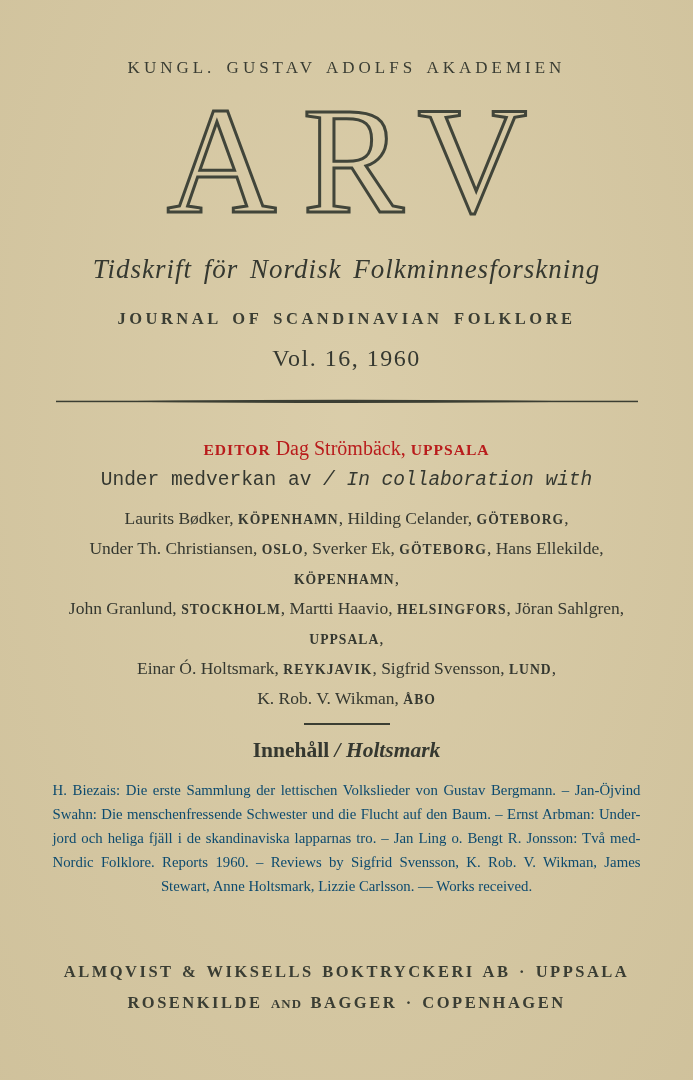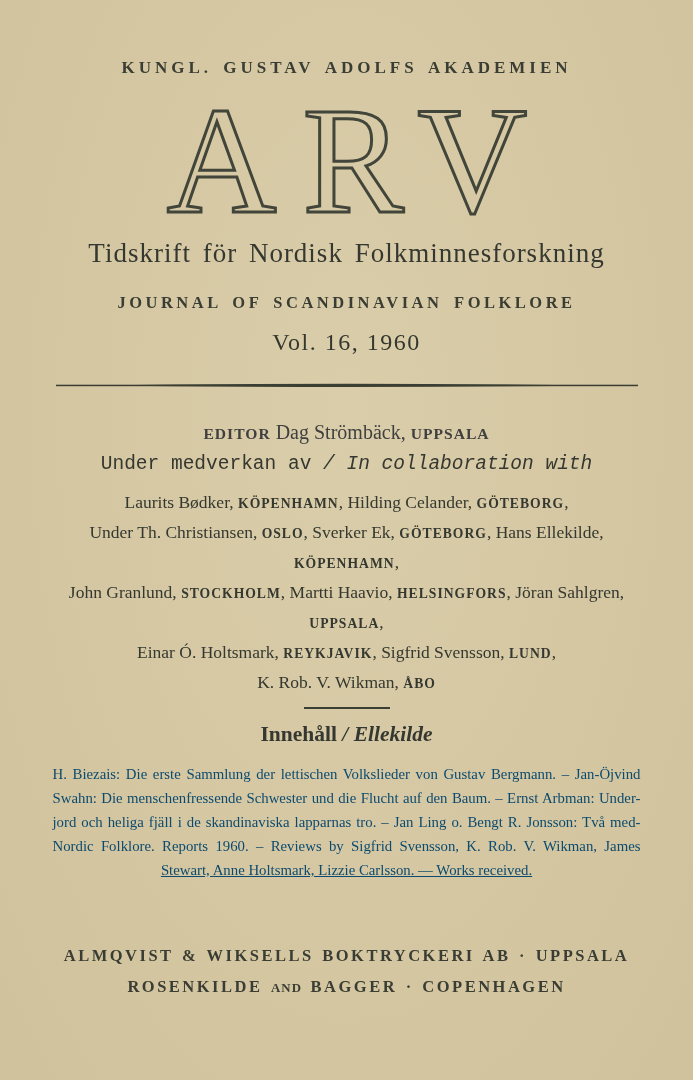--- a/index.html
+++ b/index.html
@@ -24,40 +24,41 @@
     align-items: center;
     box-sizing: border-box;
   }
   .center { text-align: center; }
 
   .academy {
     margin-top: 58px;
     font-size: 17px;
     letter-spacing: 4px;
     word-spacing: 3px;
-    font-weight: 700;
+    font-weight: 400;
     color: #3a3d33;
   }
 
   .logo-wrap {
     margin-top: 10px;
     width: 400px;
     height: 142px;
   }
   .logo-wrap svg { display: block; }
   .logo-text {
     font-family: "Liberation Serif", "DejaVu Serif", serif;
     fill: rgba(214,200,162,0.0);
     stroke: #41453a;
     stroke-width: 3;
     letter-spacing: 26px;
   }
 
   .subtitle-sv {
-    margin-top: 8px;
+    margin-top: 24px;
+    font-style: italic;
     font-size: 27px;
     letter-spacing: 1px;
     word-spacing: 4px;
     color: #353830;
   }
   .subtitle-en {
     margin-top: 24px;
     font-size: 16.5px;
     letter-spacing: 3.5px;
     word-spacing: 4px;
@@ -74,21 +75,21 @@
   .rule-swelled {
     margin-top: 26px;
     width: 582px;
     height: 7px;
   }
   .rule-swelled svg { display: block; }
 
   .editor-line {
     margin-top: 32px;
     font-size: 20px;
-    color: #404040;
+    color: #b91c1c;
   }
   .collab-intro {
     margin-top: 9px;
     font-size: 19.5px;
     color: #353830;
     font-family: Liberation Mono, monospace;
   }
 
   .collaborators {
     margin-top: 13px;
@@ -127,21 +128,20 @@
     font-size: 14.8px;
     line-height: 24px;
     color: #0c4a6e;
   }
   .contents-body .pline {
     text-align: justify;
     text-align-last: justify;
   }
   .contents-body .pline.last {
     text-align-last: center;
-    text-decoration: underline;
   }
 
   .imprint {
     margin-top: 58px;
     font-size: 16.5px;
     letter-spacing: 2.5px;
     word-spacing: 2px;
     font-weight: 700;
     line-height: 31px;
     color: #3a3d33;
@@ -180,21 +180,21 @@
   <div class="collaborators">
     <div class="line"><span>Laurits Bødker, </span><span class="sc">KÖPENHAMN</span><span>, Hilding Celander, </span><span class="sc">GÖTEBORG</span><span>,</span></div>
     <div class="line"><span>Under Th. Christiansen, </span><span class="sc">OSLO</span><span>, Sverker Ek, </span><span class="sc">GÖTEBORG</span><span>, Hans Ellekilde, </span><span class="sc">KÖPENHAMN</span><span>,</span></div>
     <div class="line"><span>John Granlund, </span><span class="sc">STOCKHOLM</span><span>, Martti Haavio, </span><span class="sc">HELSINGFORS</span><span>, Jöran Sahlgren, </span><span class="sc">UPPSALA</span><span>,</span></div>
     <div class="line"><span>Einar Ó. Holtsmark, </span><span class="sc">REYKJAVIK</span><span>, Sigfrid Svensson, </span><span class="sc">LUND</span><span>,</span></div>
     <div class="line"><span>K. Rob. V. Wikman, </span><span class="sc">ÅBO</span></div>
   </div>
 
   <div class="rule-short"></div>
 
-  <div class="contents-heading center"><span>Innehåll </span><span class="it">/ </span><span class="it">Ellekilde</span></div>
+  <div class="contents-heading center"><span>Innehåll </span><span class="it">/ </span><span class="it">Holtsmark</span></div>
 
   <div class="contents-body">
     <div class="pline">H. Biezais: Die erste Sammlung der lettischen Volkslieder von Gustav Bergmann. – Jan-Öjvind</div>
     <div class="pline">Swahn: Die menschenfressende Schwester und die Flucht auf den Baum. – Ernst Arbman: Under-</div>
     <div class="pline">jord och heliga fjäll i de skandinaviska lapparnas tro. – Jan Ling o. Bengt R. Jonsson: Två med-</div>
     <div class="pline">Nordic Folklore. Reports 1960. – Reviews by Sigfrid Svensson, K. Rob. V. Wikman, James</div>
     <div class="pline last">Stewart, Anne Holtsmark, Lizzie Carlsson. — Works received.</div>
   </div>
 
   <div class="imprint center">

